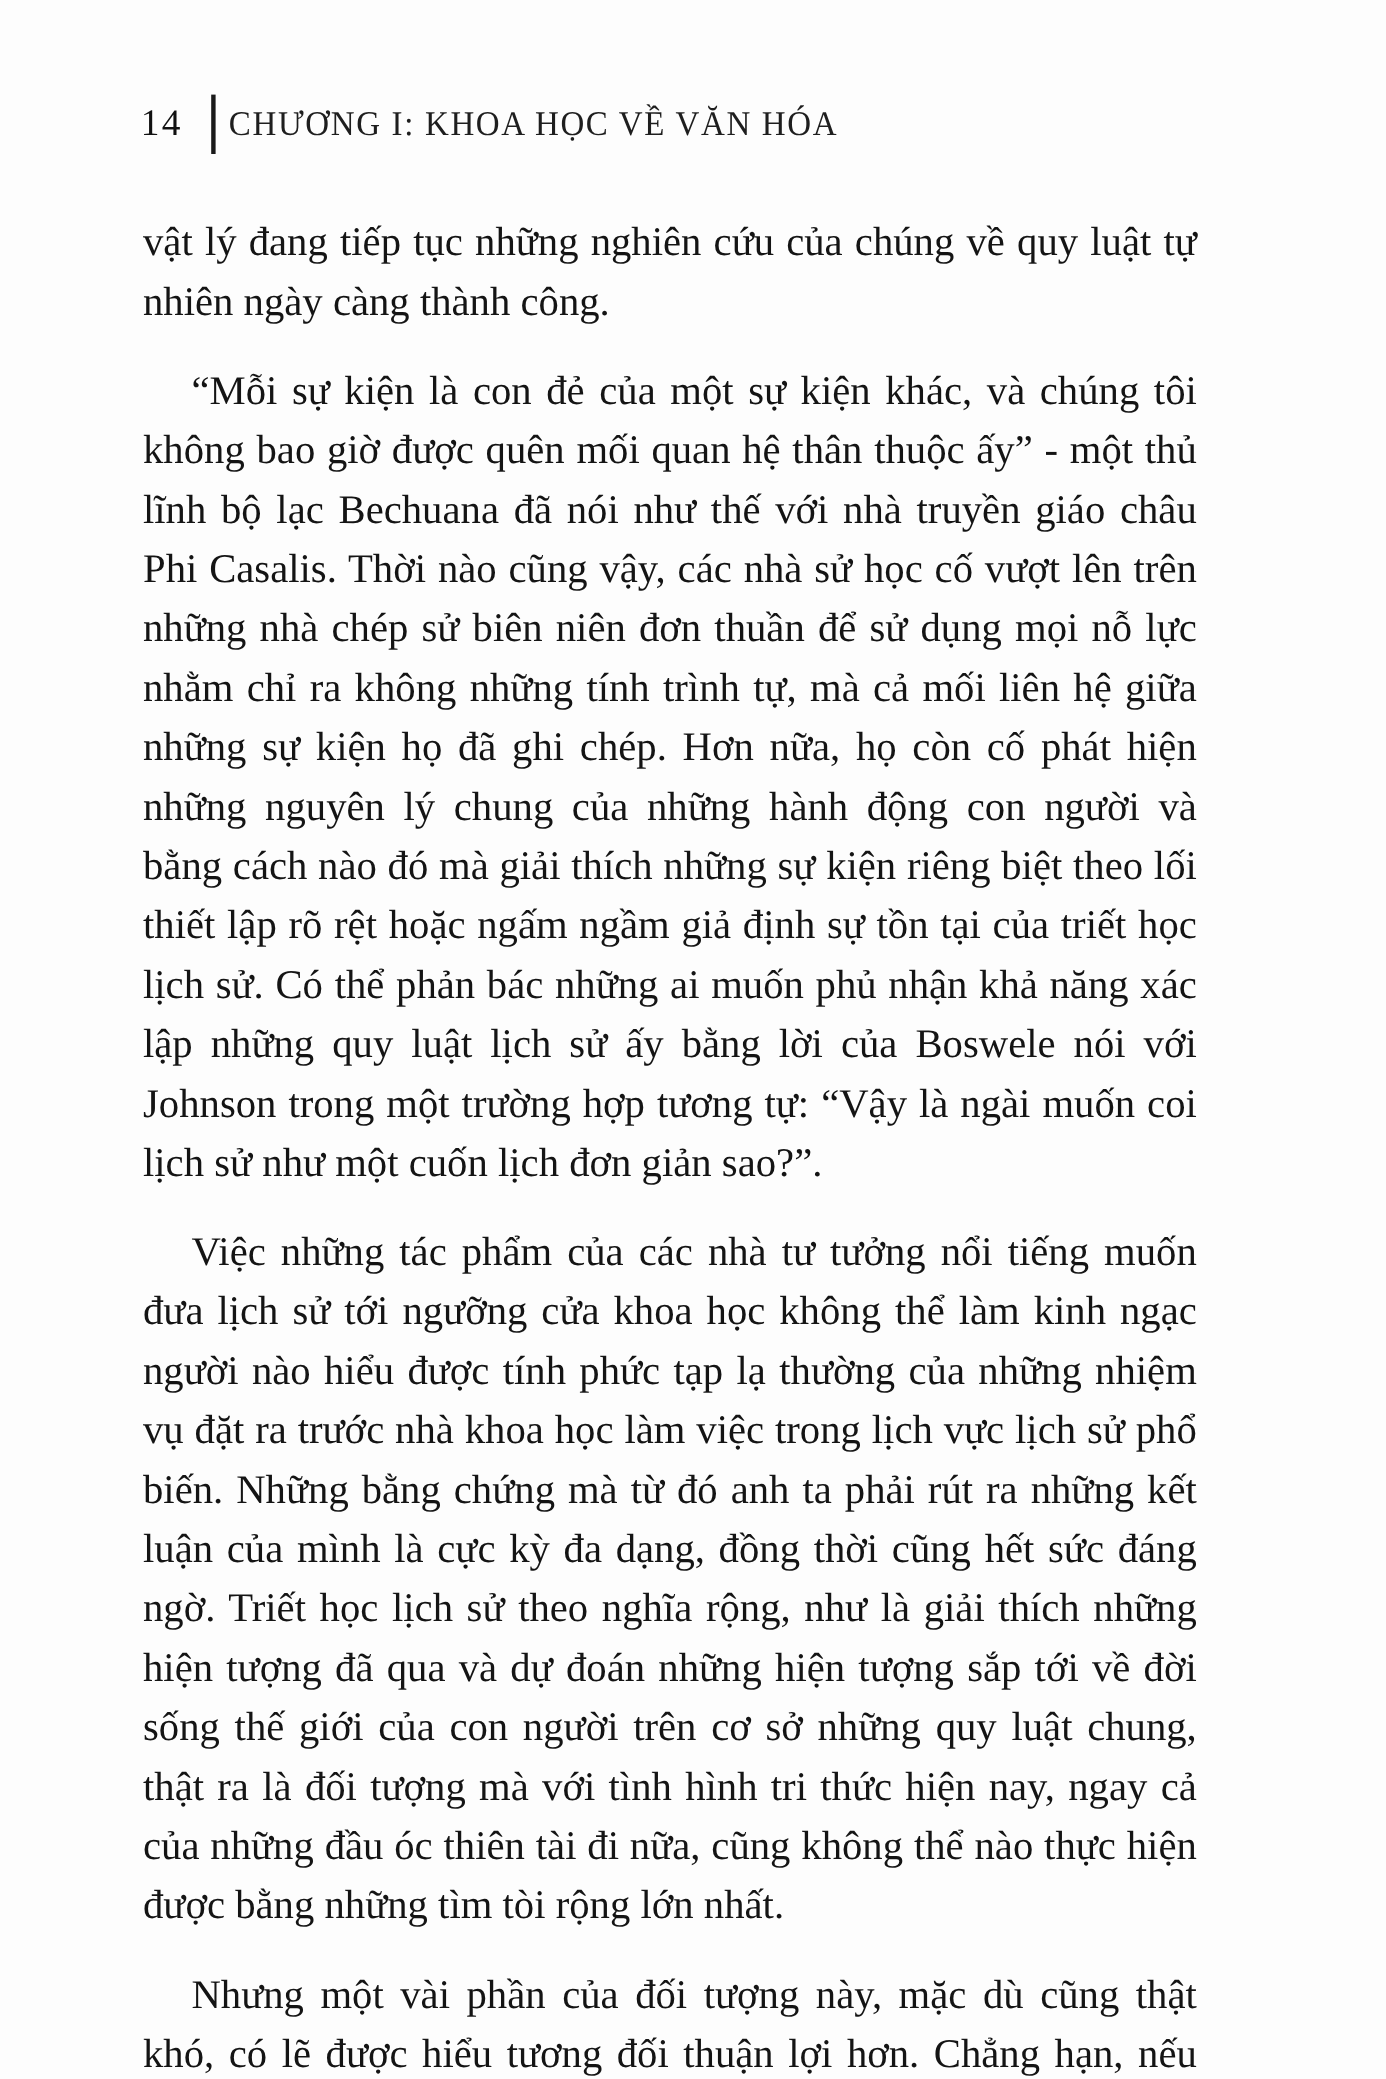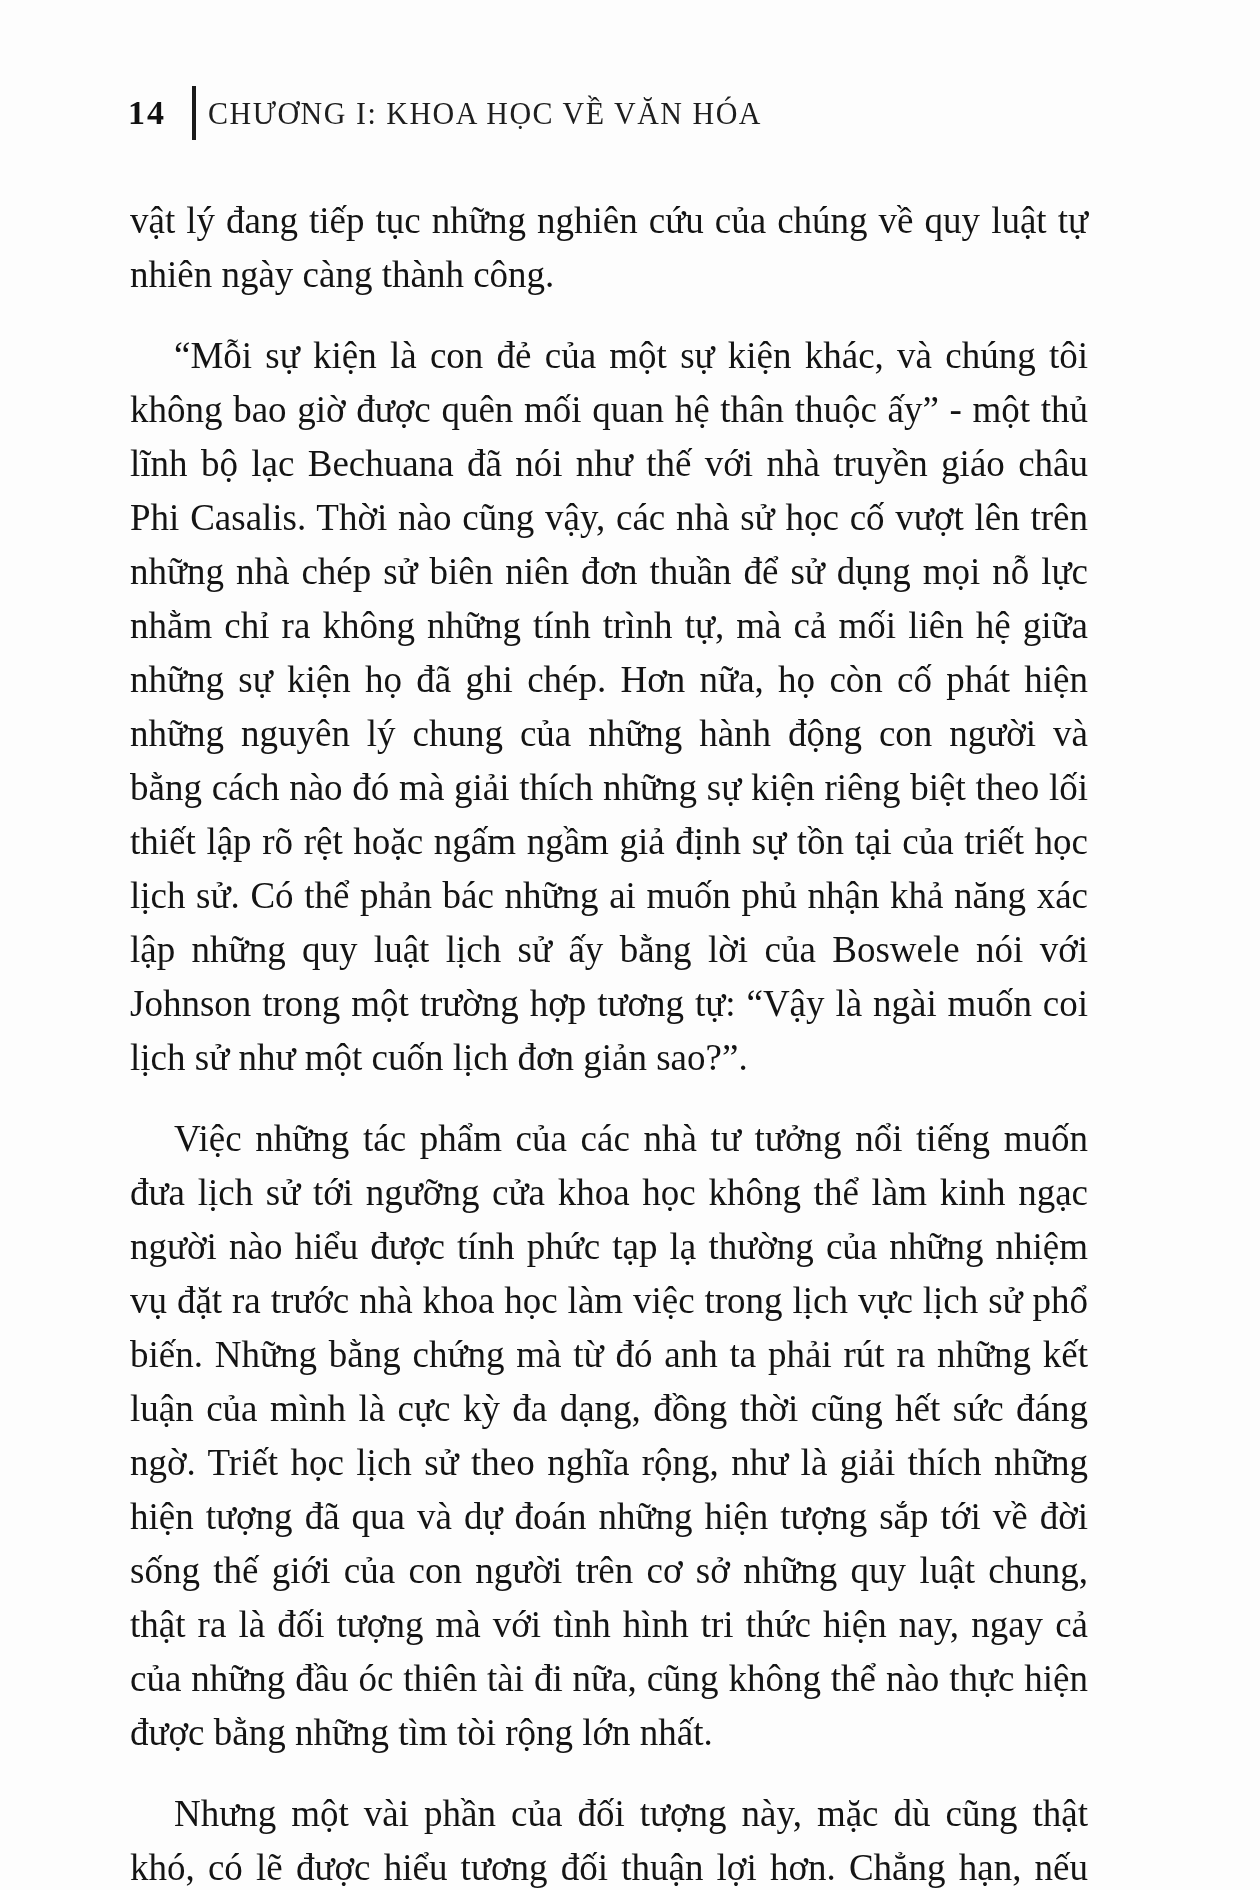--- a/index.html
+++ b/index.html
@@ -16,21 +16,21 @@
     font-family: "Liberation Serif", "DejaVu Serif", serif;
     color: #161616;
   }
   .header {
     display: flex;
     align-items: center;
     margin: 86px 100px 0 128px;
   }
   .page-number {
     font-size: 34px;
-    font-weight: bold;
+    font-weight: normal;
     letter-spacing: 2px;
     color: #111;
   }
   .header-rule {
     width: 4px;
     height: 54px;
     background: #1a1a1a;
     margin: 0 12px 0 26px;
   }
   .chapter-title {

